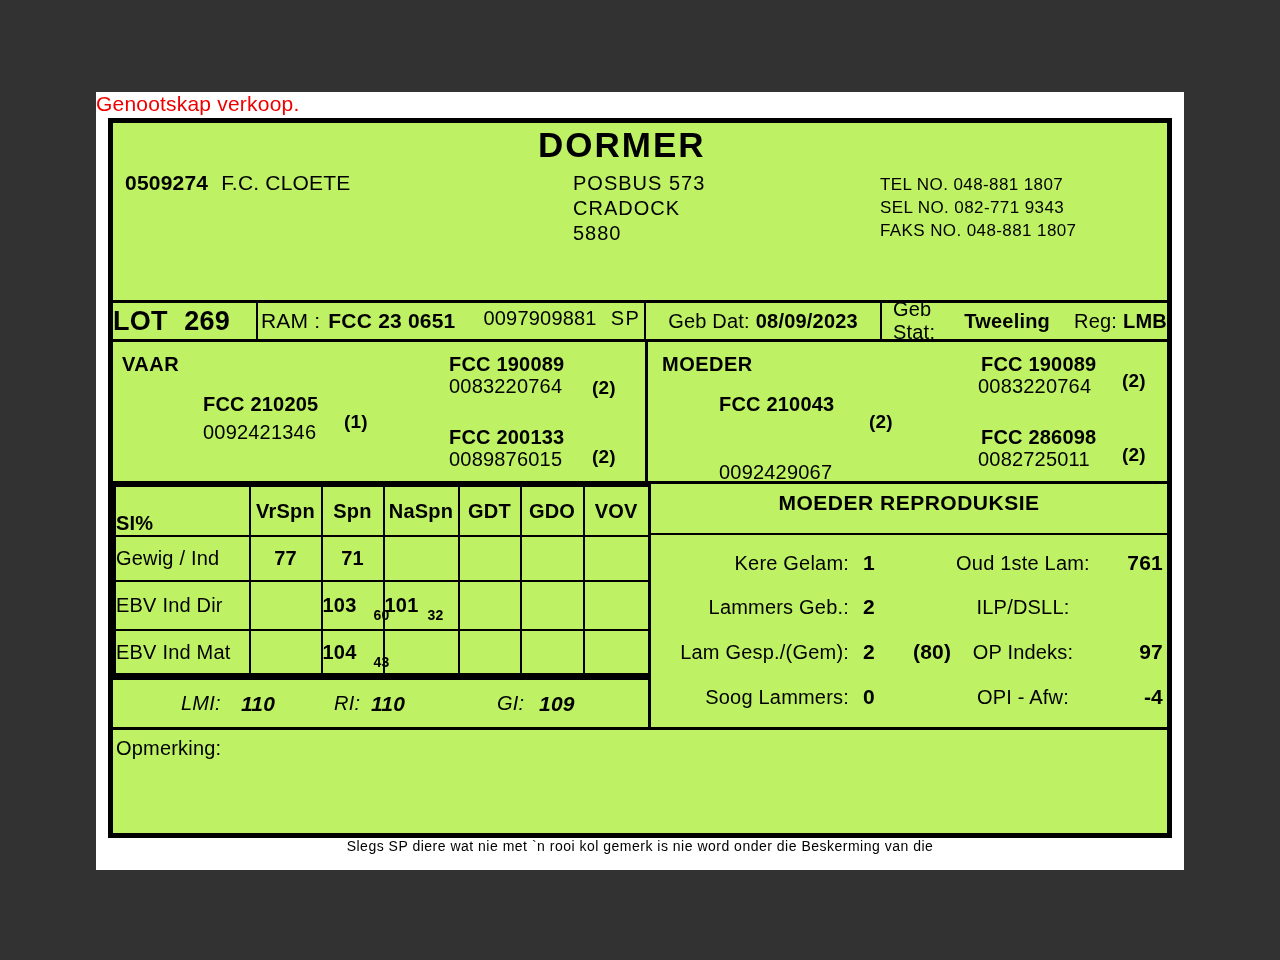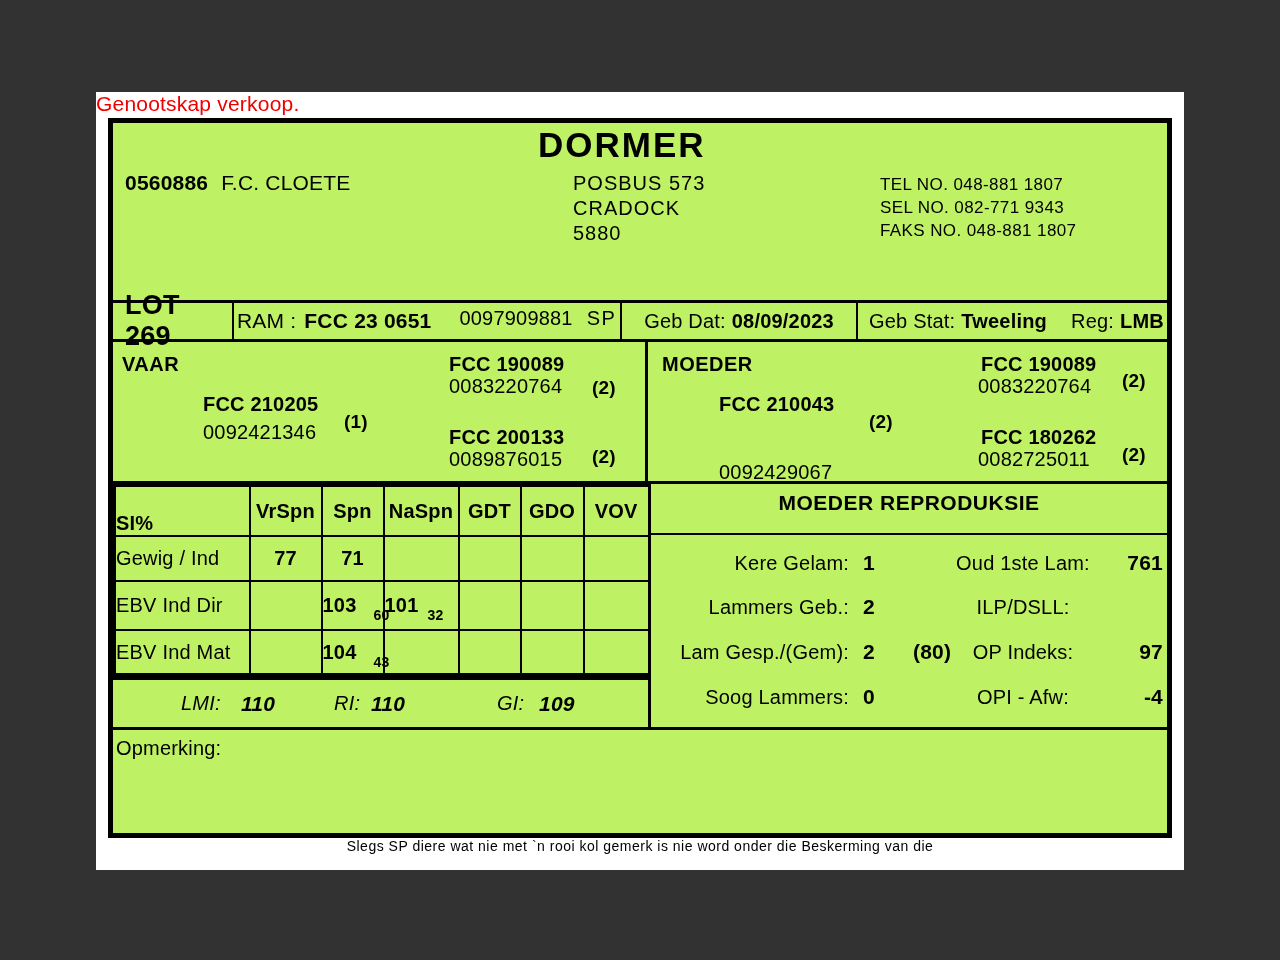--- a/index.html
+++ b/index.html
@@ -41,21 +41,21 @@
   .addr { left:460px; top:48px; font-size:20px; line-height:25px; letter-spacing:1px; }
   .contacts { left:767px; top:50px; font-size:17px; line-height:23px; letter-spacing:.4px; }
 
   
   .sec-lot {
     position:absolute; left:0; top:177px; width:1054px; height:42px;
     border-top:3px solid #000; border-bottom:3px solid #000;
     display:flex;
   }
   .sec-lot .cell { height:100%; display:flex; align-items:center; }
-  .cell-lot   { width:121px; border-right:2px solid #000; padding-left:12px;
+  .cell-lot   { width:145px; border-right:2px solid #000; padding-left:0;
                 font-size:27px; font-weight:bold; word-spacing:9px; }
   .cell-ram   { width:388px; border-right:2px solid #000; padding-left:3px; font-size:21px; }
   .cell-gdat  { width:236px; border-right:2px solid #000; justify-content:center; font-size:20px; }
   .cell-gstat { flex:1; padding-left:11px; font-size:20px; }
   .animal-id { font-weight:bold; margin-left:8px; }
   .tag-no { font-size:20px; margin-left:28px; position:relative; top:-3px; }
   .sp-flag { font-size:20px; margin-left:14px; position:relative; top:-3px; letter-spacing:1.5px; }
   .v { font-weight:bold; margin-left:6px; }
   .reg-label { margin-left:24px; }
 
@@ -113,21 +113,21 @@
 
 <div class="sheet">
 
   <div class="top-note">Genootskap verkoop.</div>
 
   <div class="card">
 
     <div class="sec-header">
       <div class="abs breed-title">DORMER</div>
       <div class="abs member-line">
-        <span class="member-no">0560886</span><span class="owner-name">F.C. CLOETE</span>
+        <span class="member-no">0509274</span><span class="owner-name">F.C. CLOETE</span>
       </div>
       <div class="abs addr">
         <div>POSBUS 573</div>
         <div>CRADOCK</div>
         <div>5880</div>
       </div>
       <div class="abs contacts">
         <div>TEL NO. 048-881 1807</div>
         <div>SEL NO. 082-771 9343</div>
         <div>FAKS NO. 048-881 1807</div>
@@ -168,21 +168,21 @@
         <div class="abs ped-flag" style="left:479px; top:104px;">(2)</div>
       </div>
       <div class="dam-panel">
         <div class="abs ped-h" style="left:11px; top:11px;">MOEDER</div>
         <div class="abs ped-id" style="left:68px;  top:51px;">FCC 210043</div>
         <div class="abs ped-flag" style="left:218px; top:69px;">(2)</div>
         <div class="abs ped-tag" style="left:68px;  top:79px;margin-top:40px;">0092429067</div>
         <div class="abs ped-id" style="left:330px; top:11px;">FCC 190089</div>
         <div class="abs ped-tag" style="left:327px; top:33px;">0083220764</div>
         <div class="abs ped-flag" style="left:471px; top:28px;">(2)</div>
-        <div class="abs ped-id" style="left:330px; top:84px;">FCC 180262</div>
+        <div class="abs ped-id" style="left:330px; top:84px;">FCC 286098</div>
         <div class="abs ped-tag" style="left:327px; top:106px;">0082725011</div>
         <div class="abs ped-flag" style="left:471px; top:102px;">(2)</div>
       </div>
     </div>
 
     <div class="sec-main">
 
       <table class="perf">
         <colgroup>
           <col style="width:135px">

